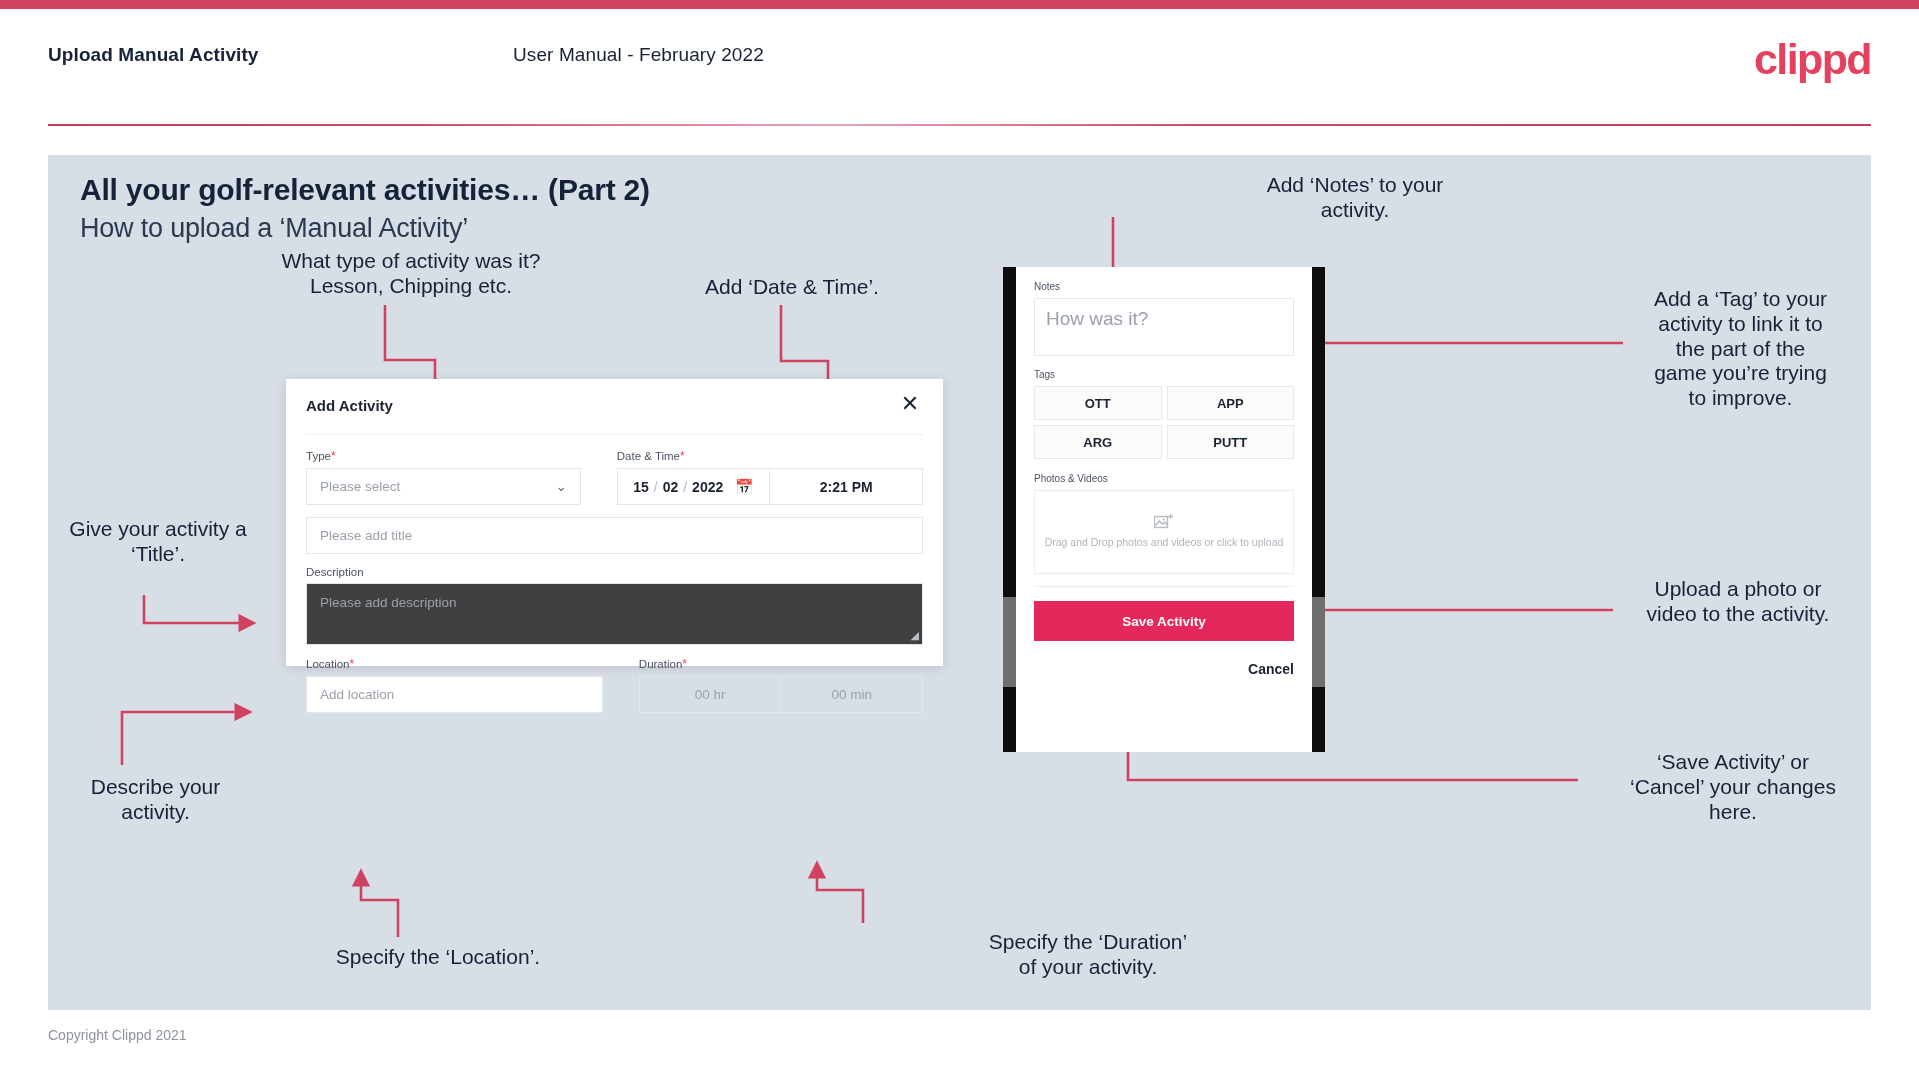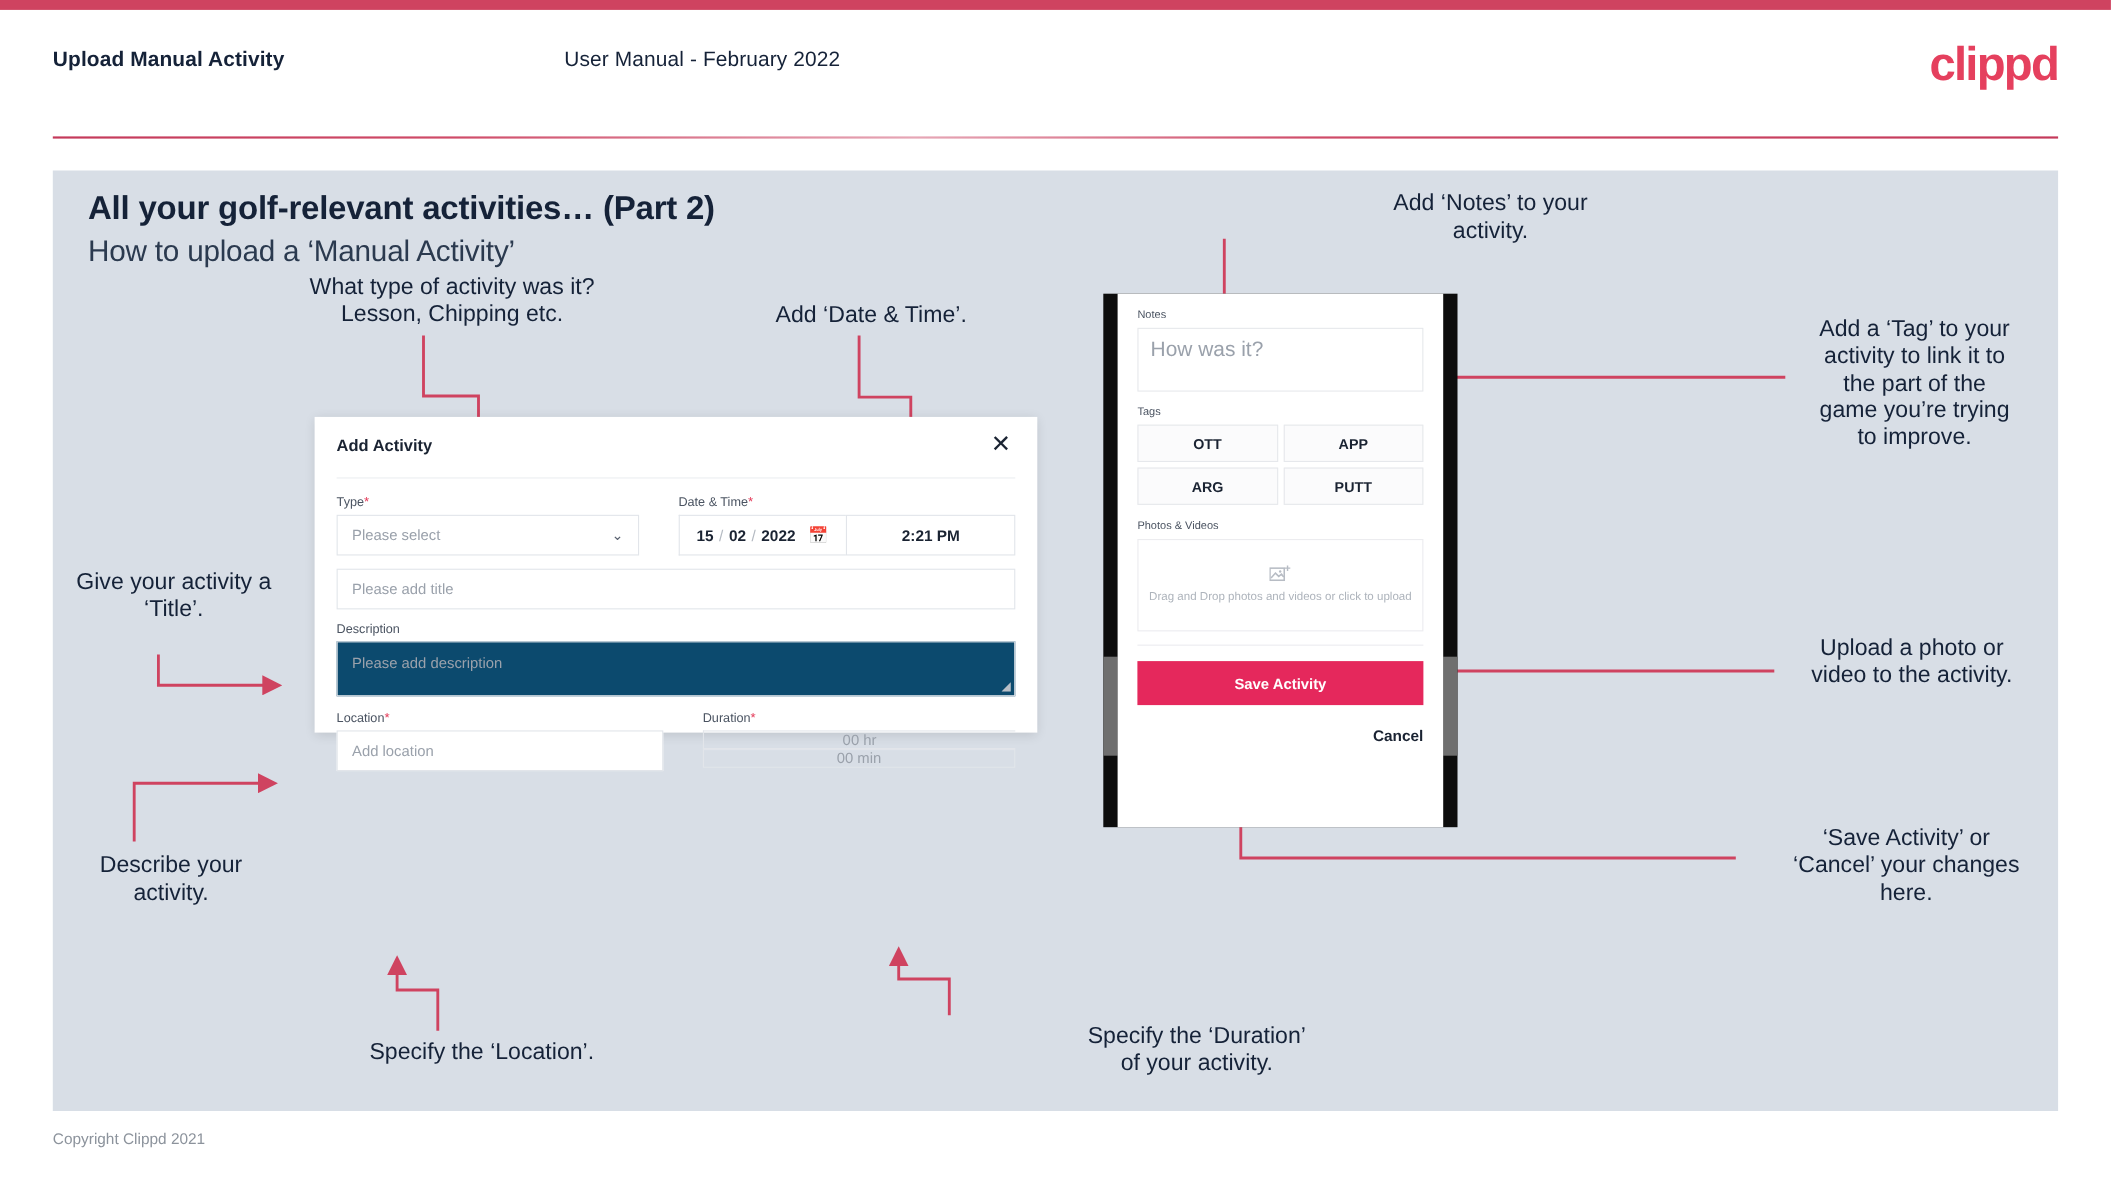--- a/index.html
+++ b/index.html
@@ -88,42 +88,42 @@
   .req { color: #e5405e; font-size: 12px; }
   .input {
     height: 37px; border: 1px solid #e2e5ea; background: #fff;
     display: flex; align-items: center; padding: 0 13px;
     font-size: 13.5px; color: #9aa1ab;
   }
   .input.full { width: 100%; }
   .select { justify-content: space-between; }
   .chev { color: #5a6270; font-size: 13px; }
   .textarea {
-    height: 50px; border: 1px solid #e2e5ea; background: #0c4a6e;
+    height: 62px; border: 1px solid #e2e5ea; background: #404040;
     padding: 11px 13px; font-size: 13.5px; color: #9aa1ab;
     position: relative;
   }
   .resize-grip {
     position: absolute; right: 3px; bottom: 2px; font-size: 11px; color: #b9bfc7;
     transform: rotate(0deg);
   }
   .dt-wrap { display: flex; }
   .dt-date {
     flex: 1; height: 37px; border: 1px solid #e2e5ea; border-right: none;
     display: flex; align-items: center; justify-content: center; gap: 5px;
     font-size: 14px; font-weight: 700; color: #1a2332;
   }
   .dt-sep { color: #b4bac2; font-weight: 400; }
   .cal-icon { margin-left: 7px; color: #b8bec6; font-size: 15px; }
   .dt-time {
     flex: 1; height: 37px; border: 1px solid #e2e5ea;
     display: flex; align-items: center; justify-content: center;
     font-size: 14px; font-weight: 700; color: #1a2332;
   }
-  .dur-wrap { display: flex; flex-direction: column; }
+  .dur-wrap { display: flex; }
   .dur-cell {
     flex: 1; height: 37px; border: 1px solid #e2e5ea;
     display: flex; align-items: center; justify-content: center;
     font-size: 13.5px; color: #9aa1ab;
   }
   .dur-cell.left { border-right: none; }
 
   
   .phone {
     position: absolute; left: 955px; top: 112px; width: 322px; height: 485px;

